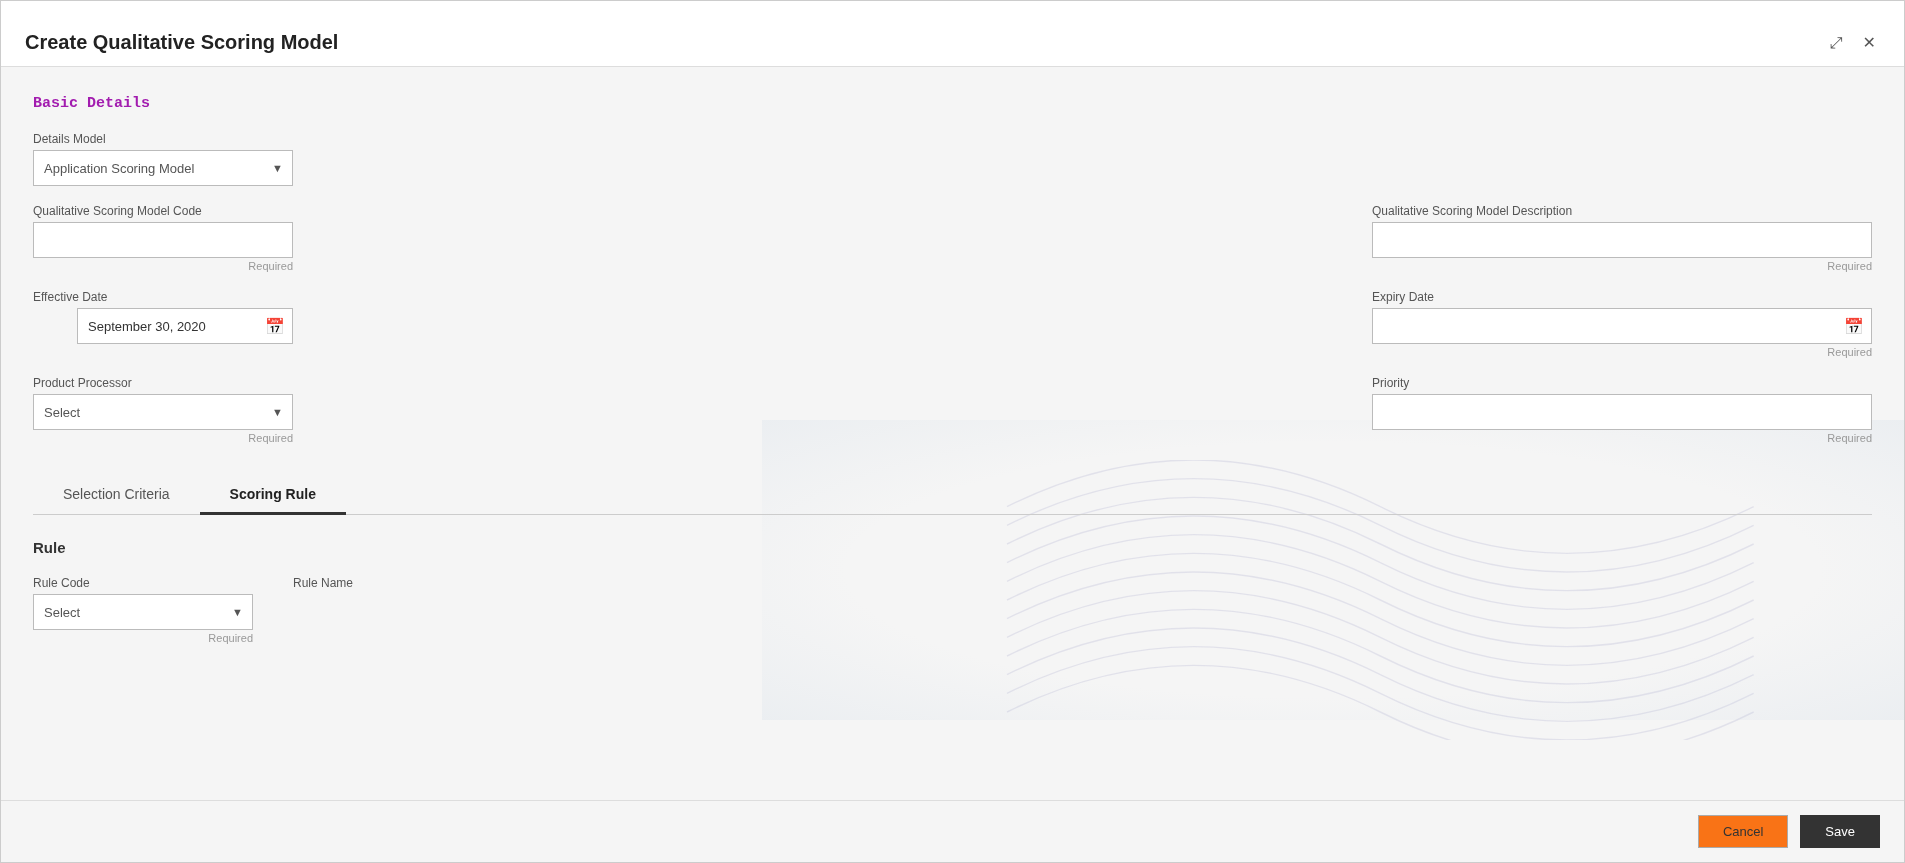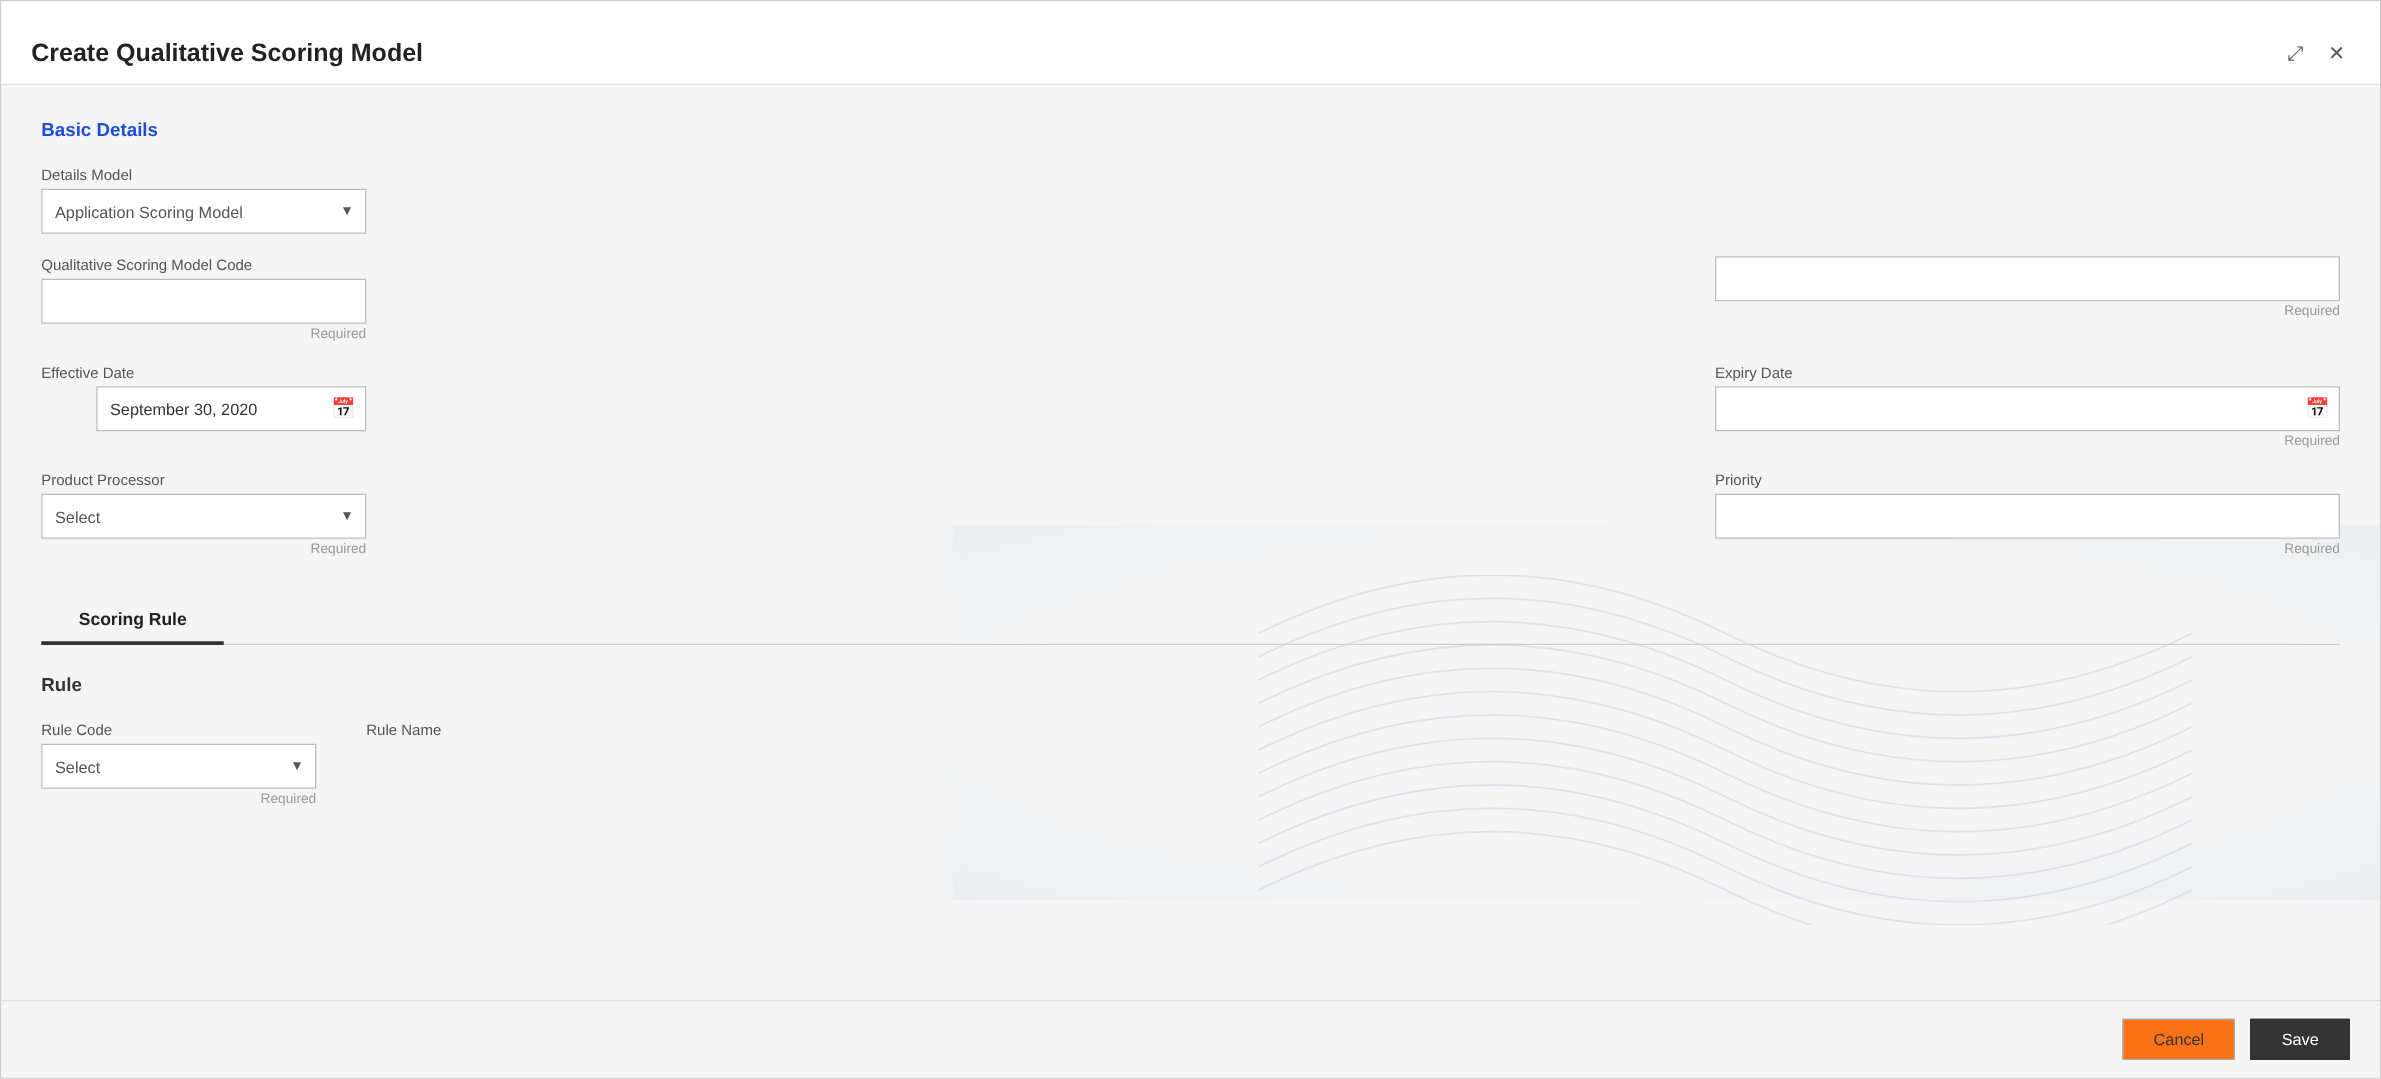--- a/index.html
+++ b/index.html
@@ -73,22 +73,23 @@
       width: 60%;
       height: 300px;
       background-image: radial-gradient(ellipse at center, transparent 60%, rgba(180,200,220,0.15) 100%);
       pointer-events: none;
       z-index: 0;
     }
 
     .section-title {
       font-size: 15px;
       font-weight: 700;
-      color: #1d4ed8;
+      color: #a21caf;
       margin-bottom: 20px;
+      font-family: Liberation Mono, monospace;
     }
 
     .form-row {
       display: flex;
       gap: 40px;
       margin-bottom: 18px;
       position: relative;
       z-index: 1;
     }
 
@@ -381,20 +382,21 @@
     </div>
 
     <div class="form-row">
       <div class="form-group half">
         <label>Qualitative Scoring Model Code</label>
         <input class="form-control" type="text" style="width: 260px;">
         <div class="required-text">Required</div>
       </div>
       <div style="flex:1"></div>
       <div class="form-group large">
+        <label>Qualitative Scoring Model Description</label>
         <input class="form-control" type="text" style="width: 500px;">
         <div class="required-text">Required</div>
       </div>
     </div>
 
     <div class="form-row">
       <div class="form-group half">
         <label>Effective Date</label>
         <div class="date-wrapper" style="width:260px;padding-left:44px;">
           <input type="text" value="September 30, 2020" style="">
@@ -425,20 +427,23 @@
       </div>
       <div style="flex:1"></div>
       <div class="form-group large">
         <label>Priority</label>
         <input class="form-control" type="text" style="width: 500px;">
         <div class="required-text">Required</div>
       </div>
     </div>
 
     <div class="tabs-container">
+      <button class="tab">
+        <span>Selection Criteria</span>
+      </button>
       <button class="tab active">
         <span>Scoring Rule</span>
       </button>
     </div>
 
     <div class="score-section">
       <div class="score-title">Rule</div>
 
       <div class="score-form-row">
         <div class="score-form-group">

